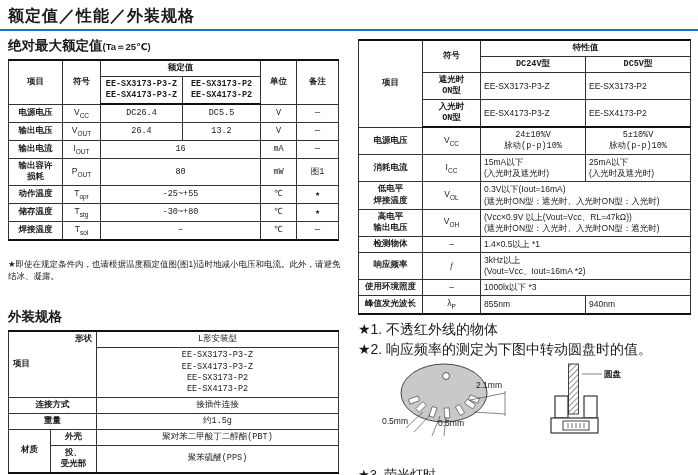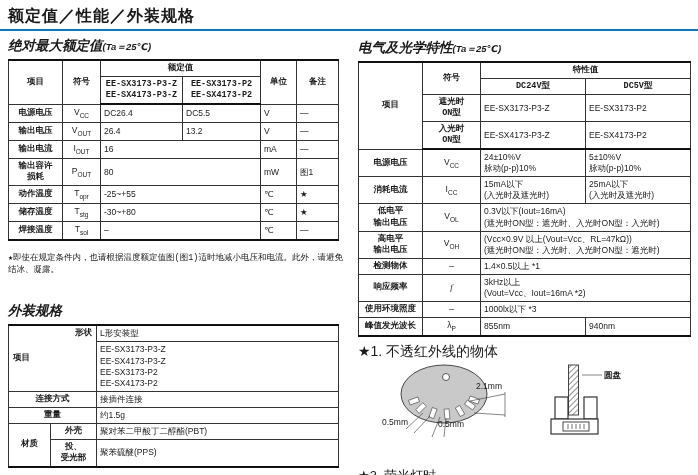--- a/index.html
+++ b/index.html
@@ -12,39 +12,39 @@
   }
   .page-header {
     position:absolute; left:0; top:0; width:698px; height:31px;
     border-bottom:2px solid var(--accent); padding:6px 0 16px 8px;
   }
   .page-header h1 { font-size:16px; font-weight:bold; letter-spacing:1px; }
 
   .col-left  { position:absolute; left:8px;  top:37px; width:338px; }
   .col-right { position:absolute; left:358px; top:39px; width:334px; }
 
-  h2 { font-size:13.5px; font-weight:bold; margin:0 0 4px 0;font-style:italic; }
+  h2 { font-size:13.5px; font-weight:bold; margin:0 0 4px 0; }
   h2 .cond { font-size:9.5px; font-weight:bold; }
 
   table.t { border-collapse:collapse; table-layout:fixed; width:330px;
             font-size:8.5px; line-height:1.3; border-top:2px solid #111; border-bottom:2px solid #111; }
   .col-right table.t { width:332px; }
   table.t th, table.t td { border:1px solid var(--line); padding:2px 3px; vertical-align:middle; }
   table.t th { font-weight:bold; text-align:center;font-family:Liberation Mono, monospace; }
   th.item { text-align:left; }
-  td.c { text-align:left; }
+  td.c { text-align:center;font-family:Liberation Mono, monospace; }
   td.l { text-align:left; }
   .ml { white-space:pre-line; }
   .mono-model { font-weight:normal; }
   tr.hsep th, tr.hsep td { border-bottom:2px solid #111; }
   sub { font-size:6.5px; }
   td.sym { text-align:center; }
   .sym-f { font-style:italic; font-family:"Liberation Serif","DejaVu Serif",serif; }
 
-  .note { font-size:8.5px; line-height:1.35; margin-top:12px; width:336px;font-family:Liberation Mono, monospace; }
+  .note { font-size:8.5px; line-height:1.35; margin-top:18px; width:336px; }
   .h2-gap { margin-top:26px; }
 
   
   th.corner { position:relative; height:62px; }
   th.corner .shape-label { position:absolute; top:2px; right:4px; font-weight:bold;text-align:center; }
   th.corner .item-label  { position:absolute; top:50%; left:4px; transform:translateY(-50%); font-weight:bold; }
 
   .footnotes { font-size:14px; line-height:1.45; margin-top:4px; }
   .fn3 { font-size:13px; margin-top:16px; }
   .diagram-wrap { margin-top:2px; }
@@ -178,21 +178,20 @@
     <tr>
       <th class="item ml">投、
 受光部</th>
       <td class="c">聚苯硫醚(PPS)</td>
     </tr>
   </tbody>
     </table>
 </section>
 
 <section class="col-right">
-  <h2><span>电气及光学特性</span><span class="cond">(Ta＝25℃)</span></h2>
 
   <table class="t">
     <colgroup>
         <col style="width:64px">
         <col style="width:58px">
         <col style="width:105px">
         <col style="width:105px">
       </colgroup>
     <tbody>
         <tr>
@@ -227,21 +226,21 @@
     <tr>
       <th class="item">消耗电流</th>
       <td class="sym"><span>I</span><sub>CC</sub></td>
       <td class="l ml">15mA以下
 (入光时及遮光时)</td>
       <td class="l ml">25mA以下
 (入光时及遮光时)</td>
     </tr>
     <tr>
       <th class="item ml">低电平
-输出电压</th>
+焊接温度</th>
       <td class="sym"><span>V</span><sub>OL</sub></td>
       <td class="l ml" colspan="2">0.3V以下(Iout=16mA)
 (遮光时ON型：遮光时、入光时ON型：入光时)</td>
     </tr>
     <tr>
       <th class="item ml">高电平
 输出电压</th>
       <td class="sym"><span>V</span><sub>OH</sub></td>
       <td class="l ml" colspan="2">(Vcc×0.9V 以上(Vout=Vcc、RL=47kΩ))
 (遮光时ON型：入光时、入光时ON型：遮光时)</td>
@@ -266,20 +265,21 @@
       <th class="item">峰值发光波长</th>
       <td class="sym"><span>λ</span><sub>P</sub></td>
       <td class="l">855nm</td>
       <td class="l">940nm</td>
     </tr>
   </tbody>
     </table>
 
   <div class="footnotes">
     <div>★1. 不透红外线的物体</div>
+    <div>★2. 响应频率的测定为下图中转动圆盘时的值。</div>
   </div>
 
   <div class="diagram-wrap">
     <svg width="332" height="84" viewBox="0 0 332 84">
       <defs>
         <pattern id="hatch" width="4" height="4" patternUnits="userSpaceOnUse" patternTransform="rotate(45)">
           <line x1="0" y1="0" x2="0" y2="4" stroke="#555" stroke-width="1.3"></line>
         </pattern>
       </defs>
 

